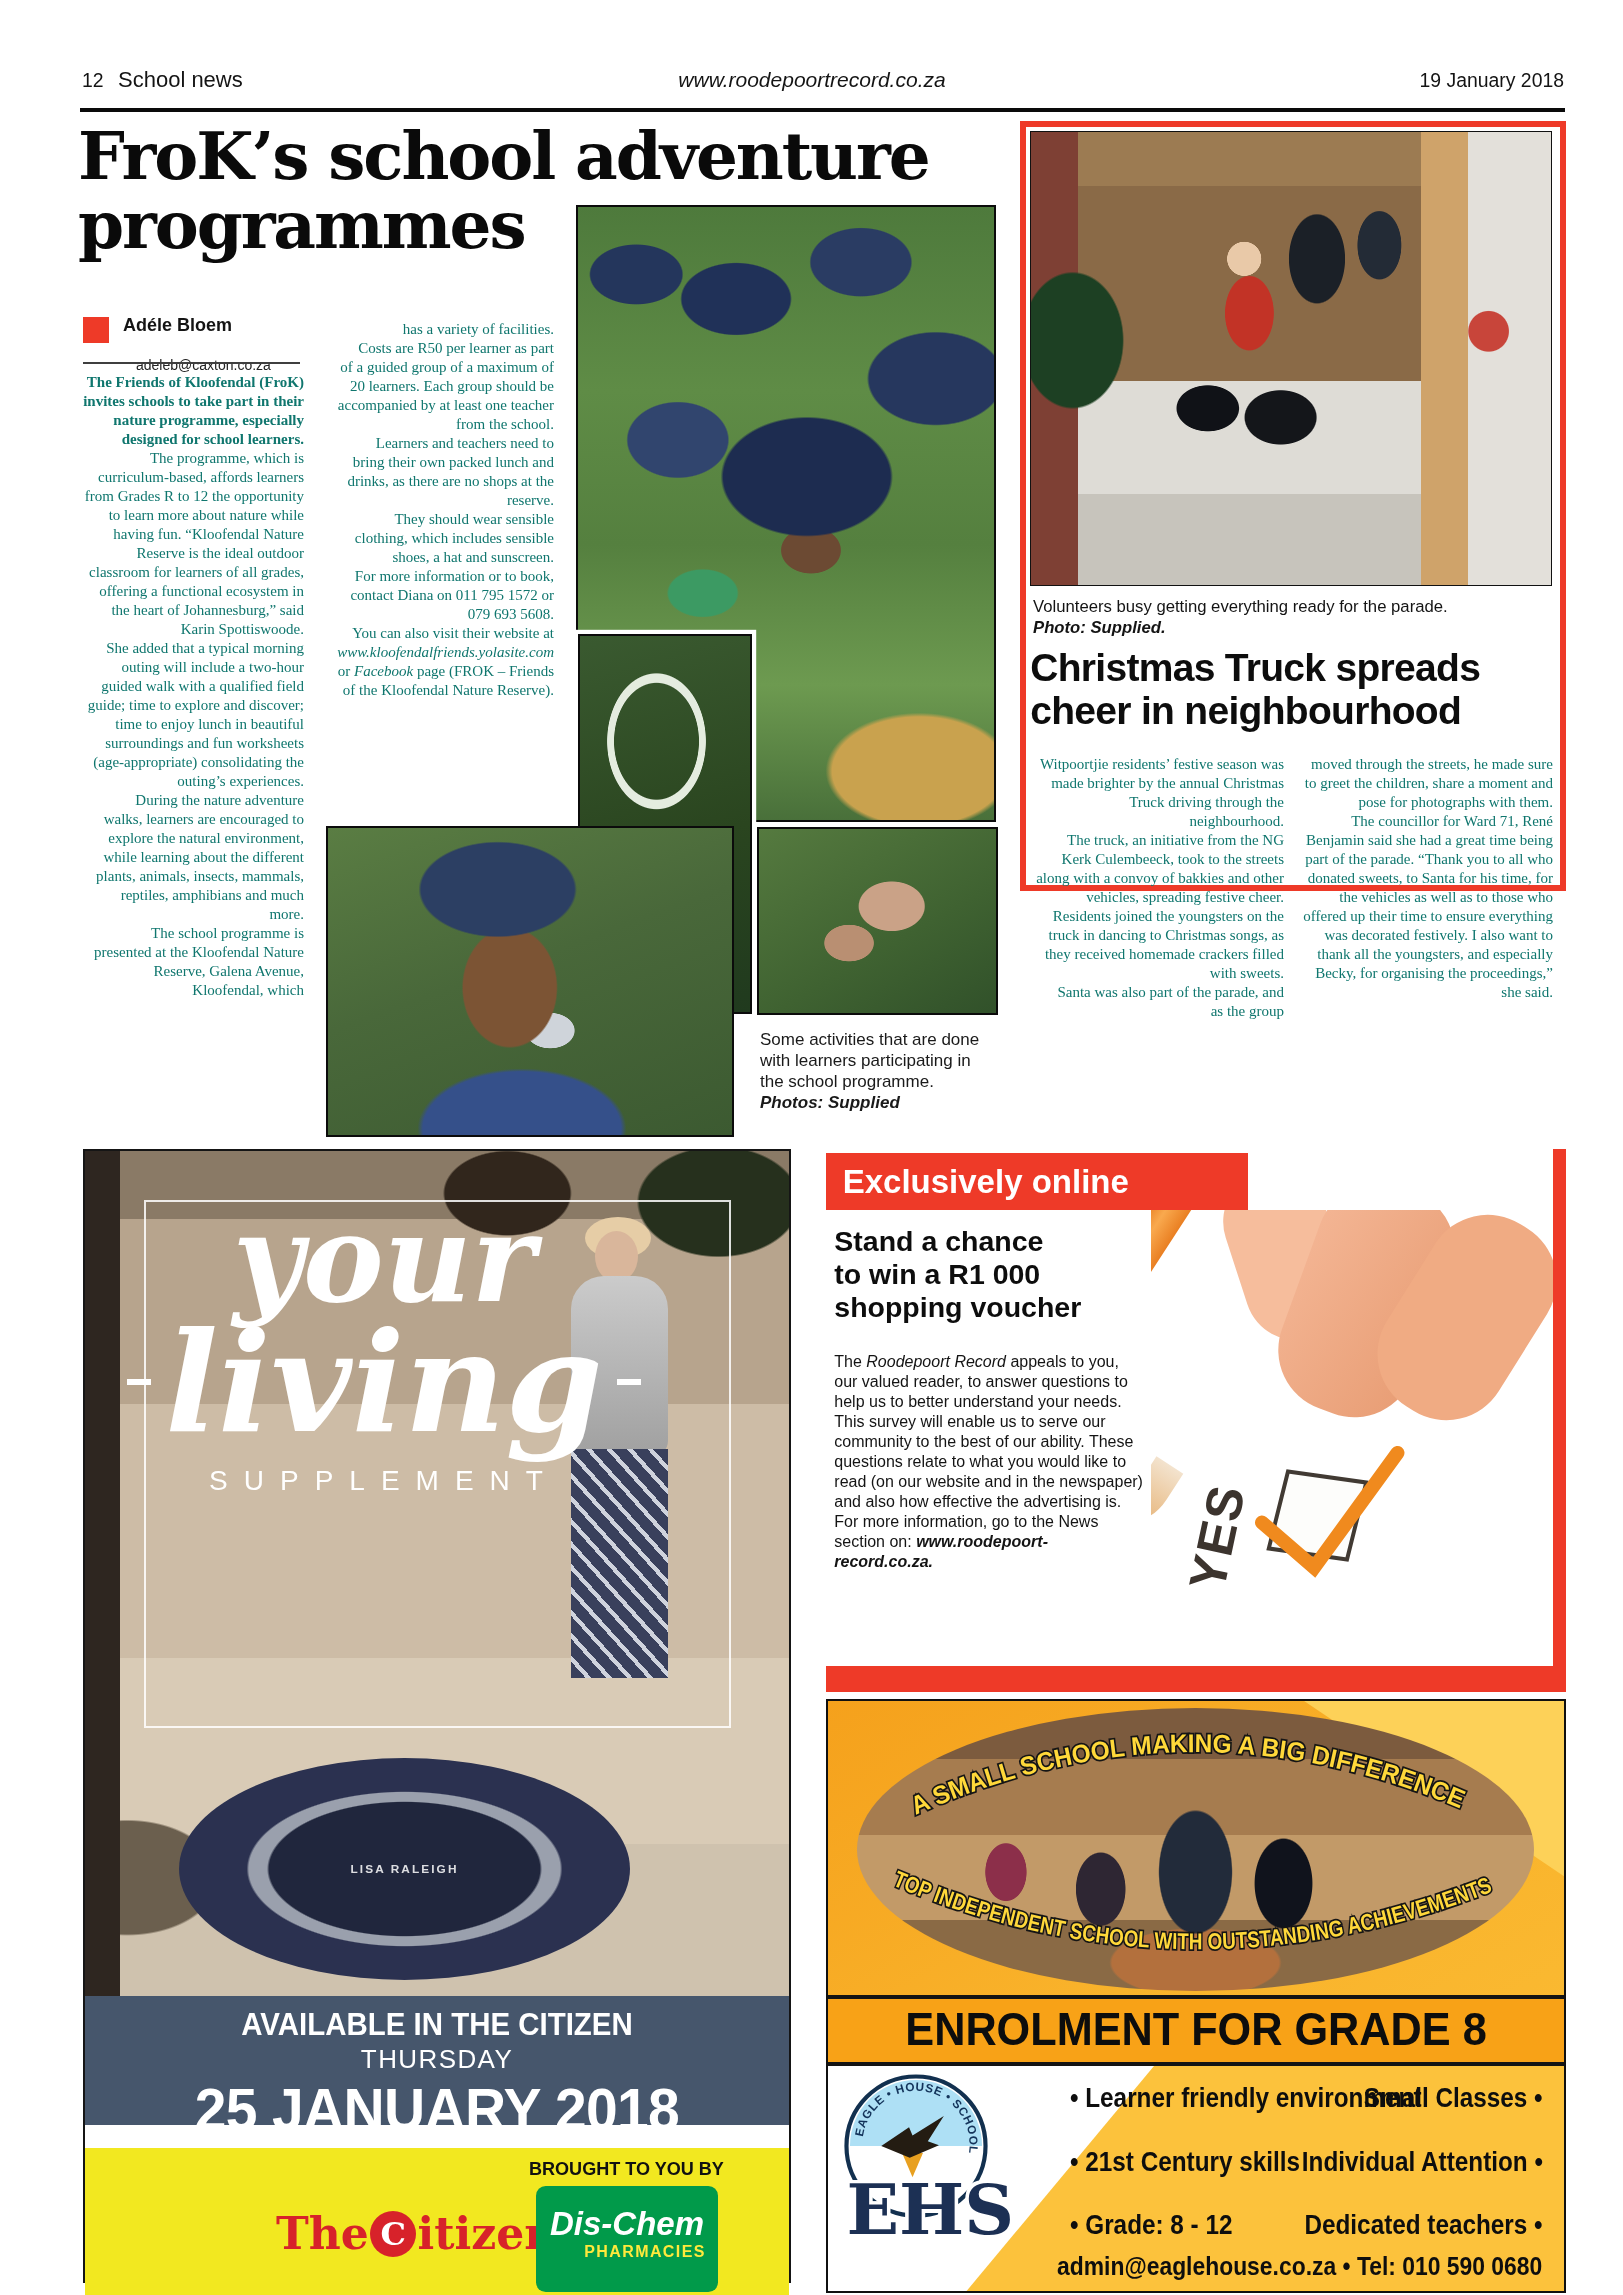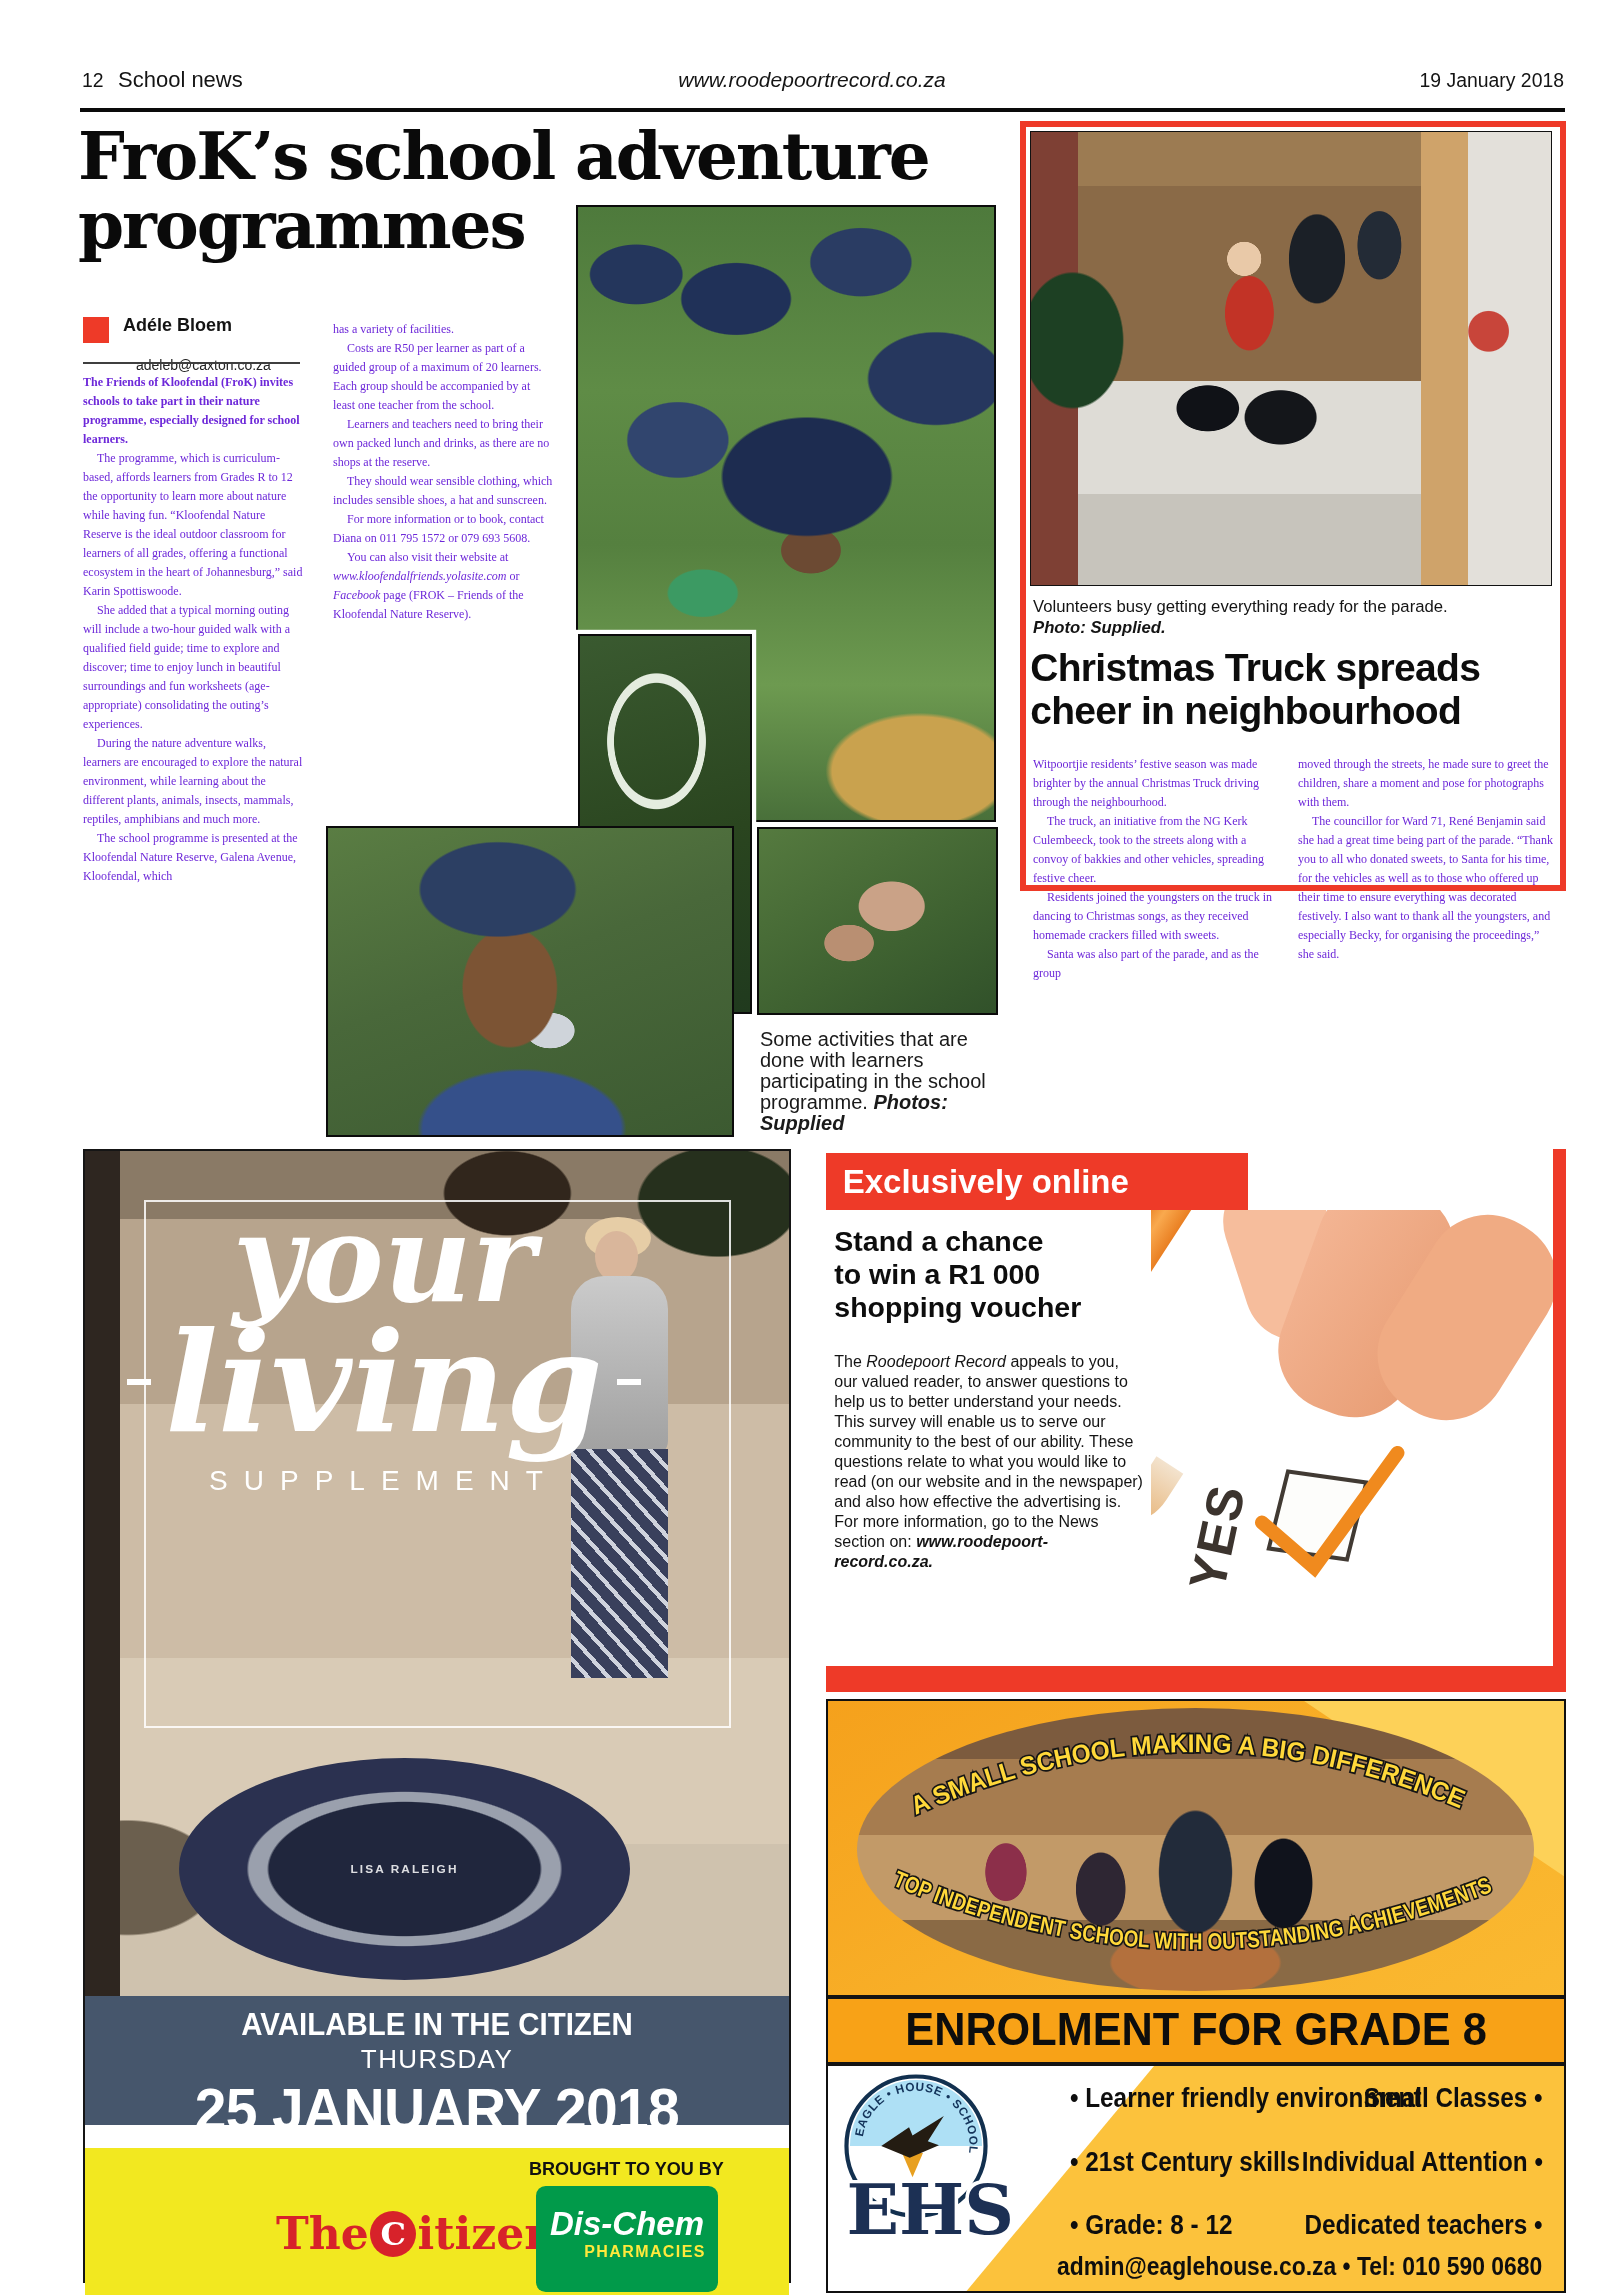--- a/index.html
+++ b/index.html
@@ -23,21 +23,21 @@
   #frok-headline {
     left:78px; top:122px; width:951px;
     font-family:"DejaVu Serif", serif; font-weight:700;
     font-size:66px; line-height:69px; letter-spacing:-2.1px; color:#0a0a0a;
   }
   #byline-square { left:83px; top:317px; width:26px; height:26px; background:var(--red); }
   #byline-name  { left:123px; top:315px; font-size:18px; font-weight:700; }
   #byline-email { left:136px; top:339px; font-size:14px; color:#222;margin-top:18px; }
   #byline-rule  { left:83px; top:362px; width:217px; height:2.1px; background:#3f3f3f; }
 
-  .newscol p { font-family:"Liberation Serif", serif; font-size:12px; line-height:19px; color:#6d28d9; }
+  .newscol p { font-family:"Liberation Serif", serif; font-size:15px; line-height:19px; color:#0f766e;text-align:right; }
   .newscol p.ind { text-indent:14px; }
   #frok-col1 { left:83px; top:373px; width:221px; }
   #frok-col1 .intro { font-weight:700; }
   #frok-col2 { left:333px; top:320px; width:221px; }
 
   
   .photoframe { border:2.1px solid #0b0b0b; }
   #photo-learners {
     left:576px; top:205px; width:420px; height:617px;
     background:
@@ -69,21 +69,21 @@
   #photo-boy {
     left:326px; top:826px; width:408px; height:311px; border-width:2.8px;
     background:
       radial-gradient(132px 80px at 42% 20%, #2c3f63 0 58%, transparent 60%),
       radial-gradient(33px 23.6px at 46% 14%,  #d8c06a 0 60%, transparent 62%),
       radial-gradient(80px 101px at 45% 52%, #7c5434 0 58%, transparent 60%),
       radial-gradient(40px 29px at 55% 66%,  #cfd4da 0 60%, transparent 62%),
       radial-gradient(180px 104px at 48% 98%, #35508a 0 55%, transparent 58%),
       linear-gradient(160deg, #5a7d43, #49683a 45%, #3c5a31);
   }
-  #mid-caption { left:760px; top:1029px; width:237px; font-size:20px; line-height:21px; color:#1a1a1a; }
+  #mid-caption { left:760px; top:1029px; width:237px; font-size:17px; line-height:21px; color:#1a1a1a; }
 
   
   #truck-box { left:1020px; top:121px; width:546px; height:770px; border:6.2px solid var(--red); background:#fff; }
   #truck-photo {
     left:4.2px; top:4.2px; width:522px; height:455px; border:1.4px solid #111;
     background:
       radial-gradient(40px 61px at 42% 40%, #c23326 0 60%, transparent 62%),
       radial-gradient(28px 28px at 41% 28%, #e9c9a8 0 60%, transparent 62%),
       radial-gradient(46px 73px at 55% 28%, #1b2027 0 60%, transparent 62%),
       radial-gradient(36px 56px at 67% 25%, #232b36 0 60%, transparent 62%),

